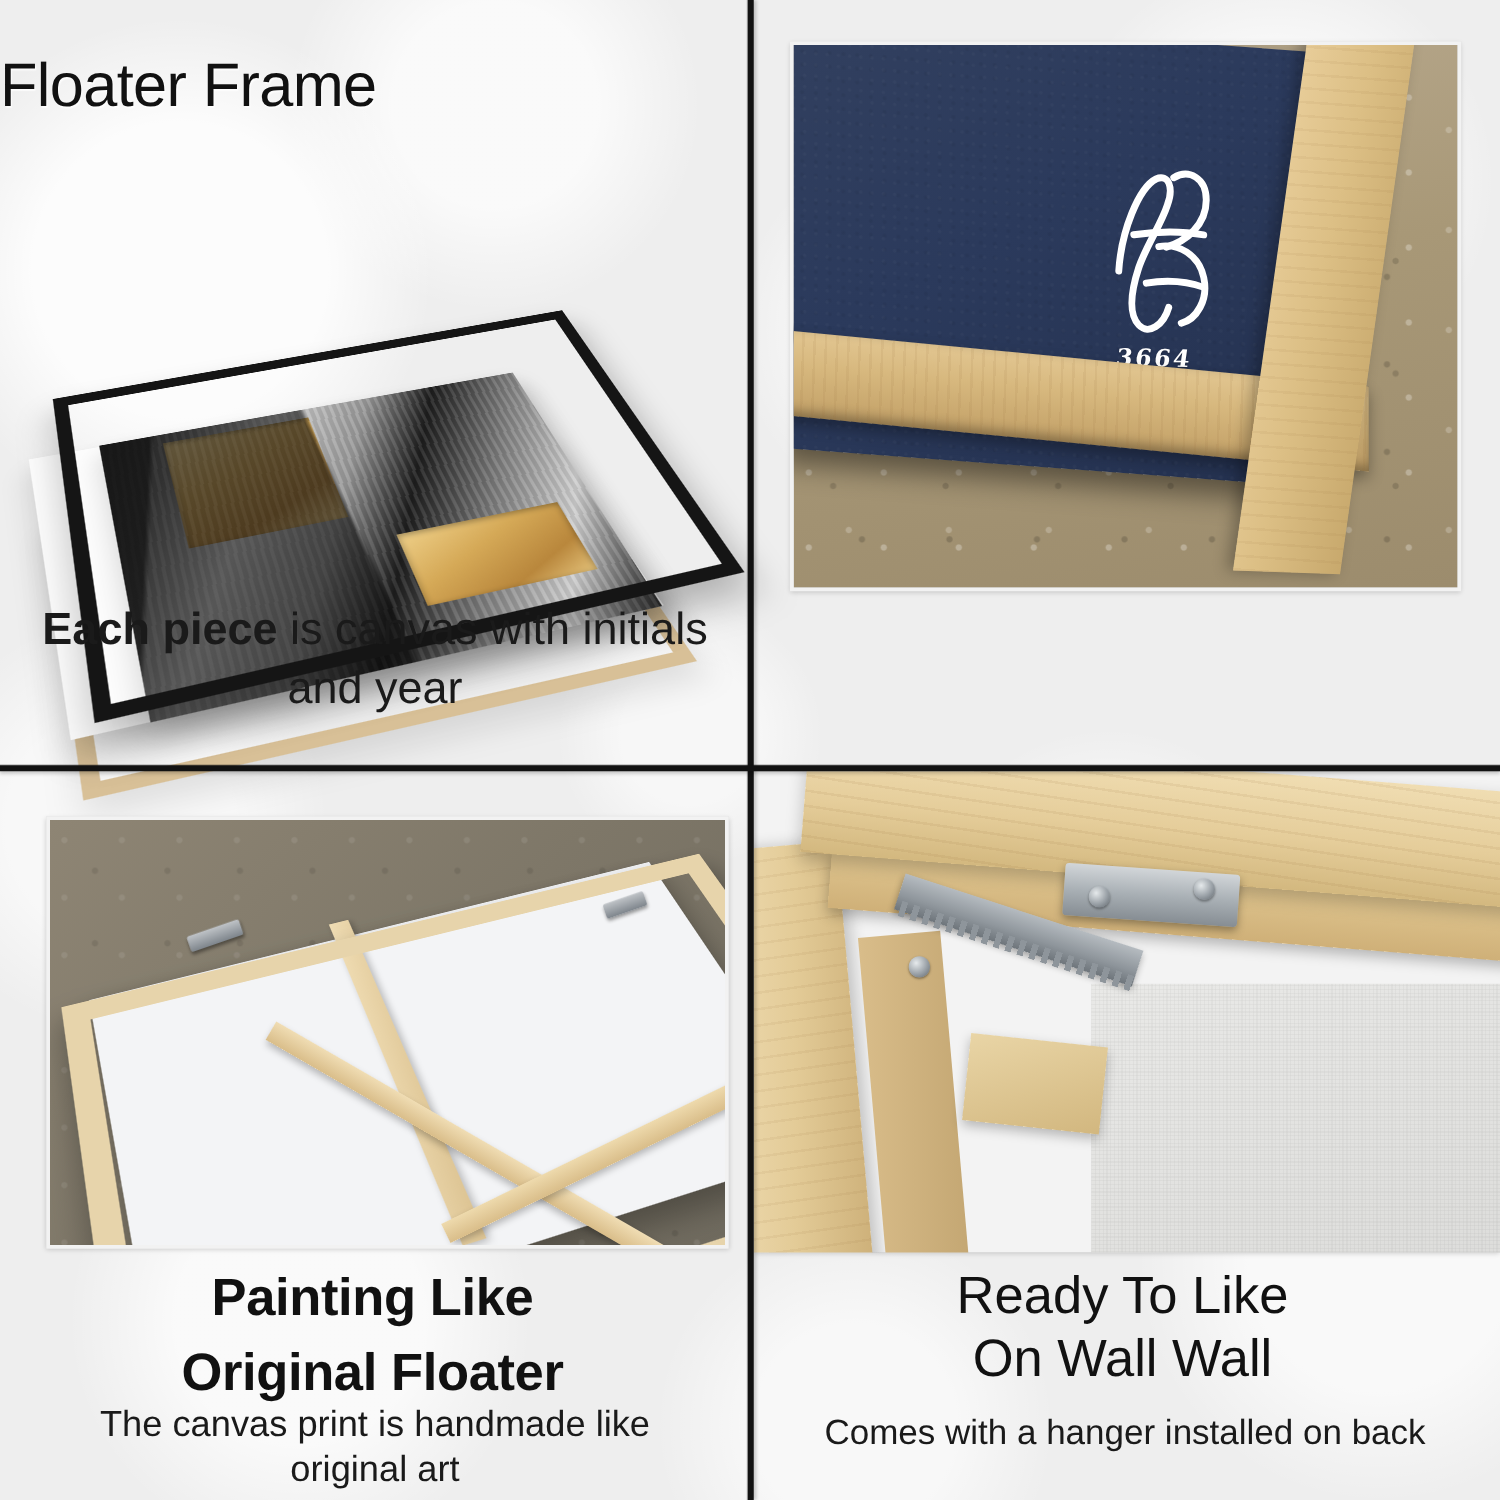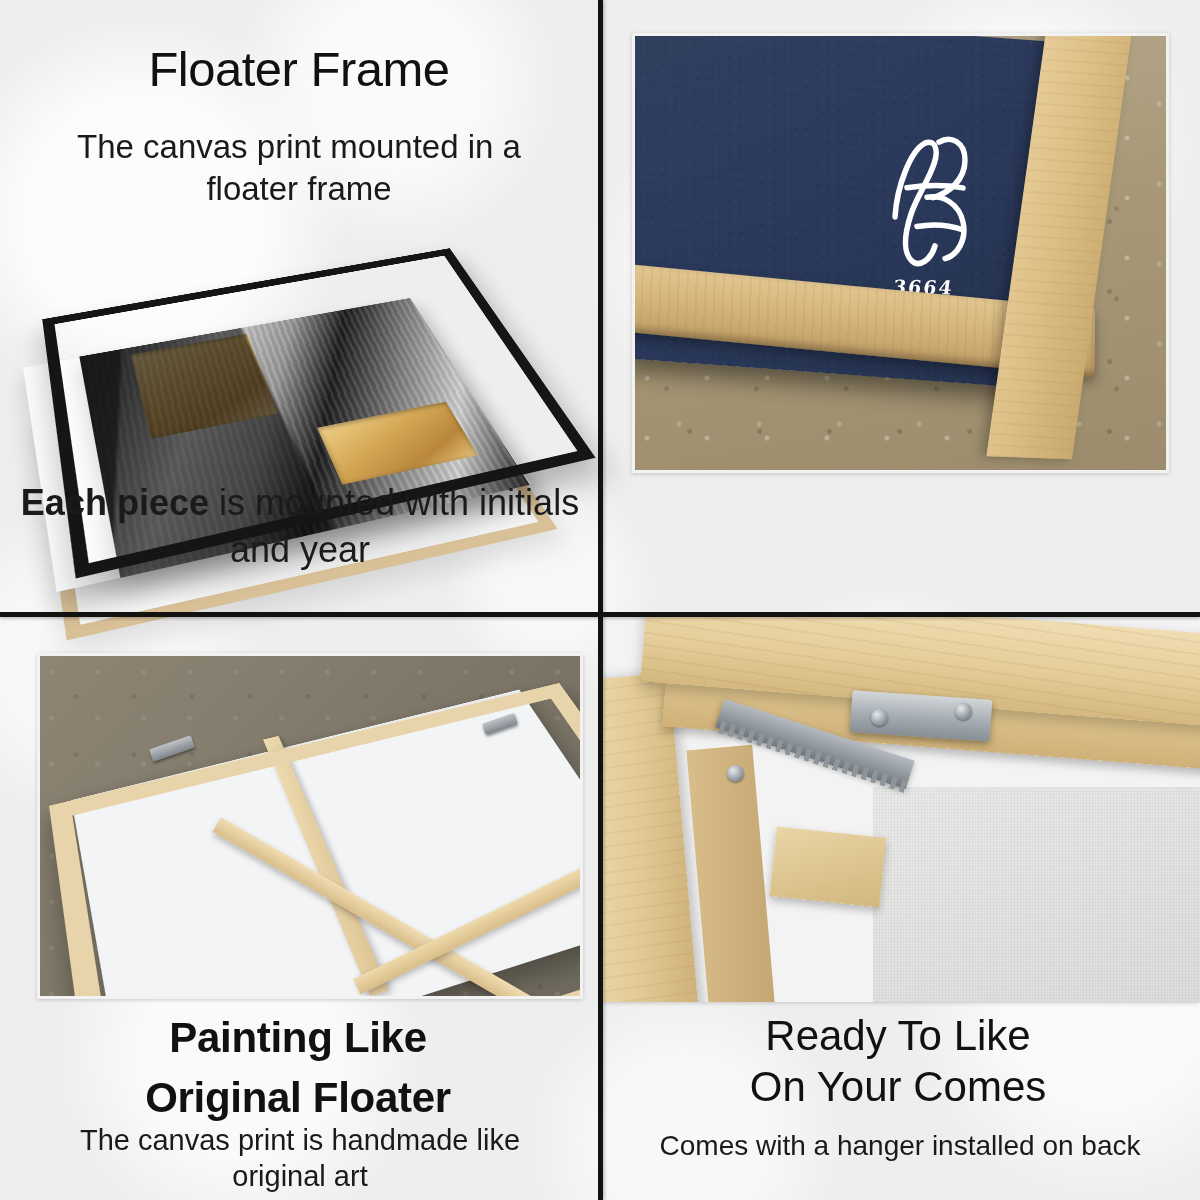--- a/index.html
+++ b/index.html
@@ -54,21 +54,20 @@
   }
 
   .panel { position: absolute; }
   .panel-tl { left: 0;   top: 0;   width: 598px; height: 612px; }
   .panel-tr { left: 603px; top: 0;  width: 597px; height: 612px; }
   .panel-bl { left: 0;   top: 617px; width: 598px; height: 583px; }
   .panel-br { left: 603px; top: 617px; width: 597px; height: 583px; }
 
   
   .title {
-    text-align: center;
     color: #111111;
     letter-spacing: -0.5px;
     text-shadow: 1px 1px 1px rgba(255,255,255,0.75);
   }
   .tl-title {
     position: absolute; left: 0; top: 44px; width: 598px;
     font-size: 49px; font-weight: 400; line-height: 1.06;
   }
   .tl-sub {
     position: absolute; left: 44px; top: 126px; width: 510px;
@@ -374,21 +373,20 @@
 <body>
 
 <div class="infographic">
 
   <div class="bg-texture"></div>
 
   <div class="panel panel-tl">
 
     <div class="title tl-title">Floater Frame</div>
 
-    <div class="tl-sub">The canvas print mounted in a floater frame</div>
 
     <div class="illus-tl">
       <div class="il-wood"></div>
       <div class="il-white"></div>
       <div class="il-art">
         <div class="il-artstrokes"></div>
       </div>
       <div class="il-black"></div>
     </div>
   </div>
@@ -409,21 +407,21 @@
         <path d="M40 100 C 56 96, 72 96, 86 100"></path>
       </g>
     </svg>
     <div class="tr-sigdigits">3664</div>
 
     <div class="tr-woodbottom"></div>
     <div class="tr-woodright"></div>
   </div>
 
   <div class="tr-caption">
-    <span class="strong">Each piece</span><span> is mounted with initials and year</span>
+    <span class="strong">Each piece</span><span> is canvas with initials and year</span>
   </div>
 
   <div class="panel panel-bl"></div>
 
   <div class="photo photo-bl">
     <div class="bl-floor"></div>
     <div class="bl-canvasback"></div>
     <div class="bl-barv"></div>
     <div class="bl-barcross"></div>
     <div class="bl-barcross2"></div>
@@ -451,20 +449,20 @@
     <div class="br-hangerbar"></div>
     <div class="br-sawteeth"></div>
     <div class="br-hangerplate"></div>
     <div class="br-screw s1"></div>
     <div class="br-screw s2"></div>
     <div class="br-screw s3"></div>
   </div>
 
   <div class="br-title">
     <div>Ready To Like</div>
-    <div>On Your Comes</div>
+    <div>On Wall Wall</div>
   </div>
   <div class="br-sub">Comes with a hanger installed on back</div>
 
   <div class="divider-v"></div>
   <div class="divider-h"></div>
 
 </div>
 
 </body></html>

